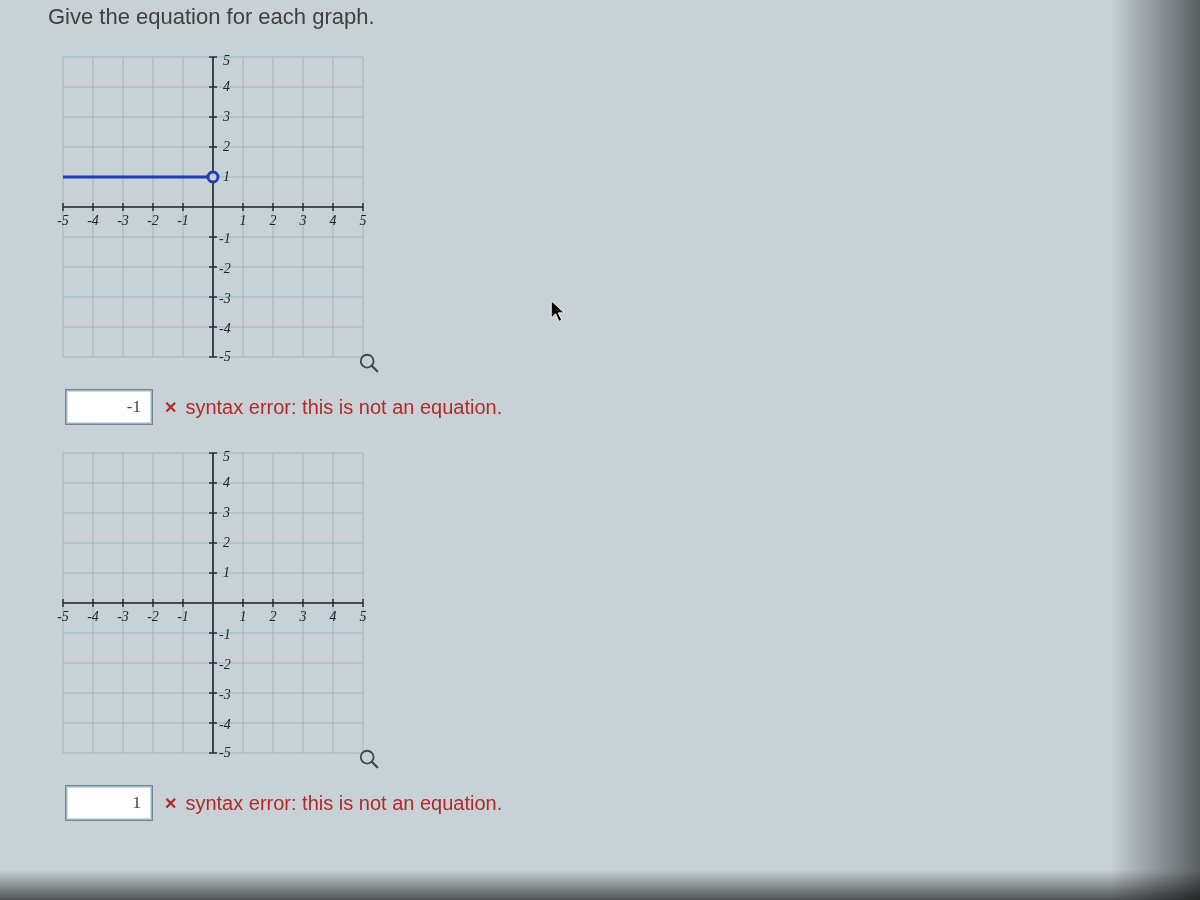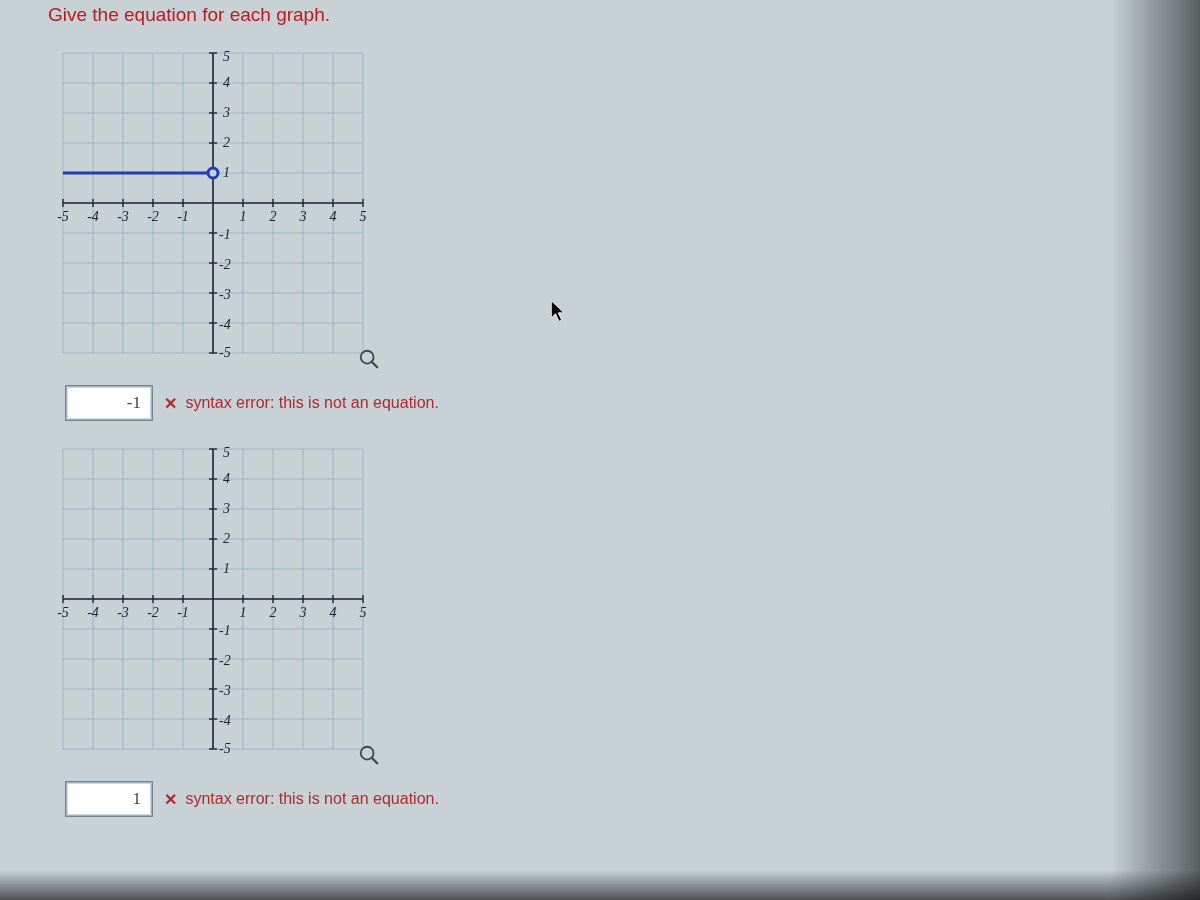--- a/index.html
+++ b/index.html
@@ -8,22 +8,22 @@
     width: 1200px;
     height: 900px;
     background: #c7d1d6;
     font-family: Verdana, Geneva, sans-serif;
     color: #333;
     padding: 0 0 0 48px;
     position: relative;
     overflow: hidden;
   }
   .page-title {
-    font-size: 19px;
-    color: #b91c1c;
+    font-size: 22px;
+    color: #404040;
     padding: 4px 0 12px;
     font-family: Verdana, Geneva, sans-serif;
   }
   .graph-block { margin: 0 0 6px 0; }
   .graph-wrap {
     position: relative;
     display: inline-block;
     margin: 0 0 4px 0;
   }
   svg.graph { display: block; }
@@ -53,21 +53,21 @@
     padding: 2px 10px;
     font-family: "Times New Roman", serif;
   }
   .wrong-row { color: #b02a2a; display:flex; align-items:center; gap:8px; }
   .x-icon { 
     font-weight: bold; 
     font-size: 16px; 
     color:#b02a2a; 
     font-family: sans-serif;
   }
-  .err-text { font-size: 16px; color:#b02a2a; }
+  .err-text { font-size: 20px; color:#b02a2a; }
   .cursor {
     position: absolute;
     left: 550px;
     top: 300px;
     width: 18px; height: 24px;
     pointer-events: none;
   }
   .screen-frame-r {
     position: absolute;
     right: 0; top: 0; bottom: 0;

